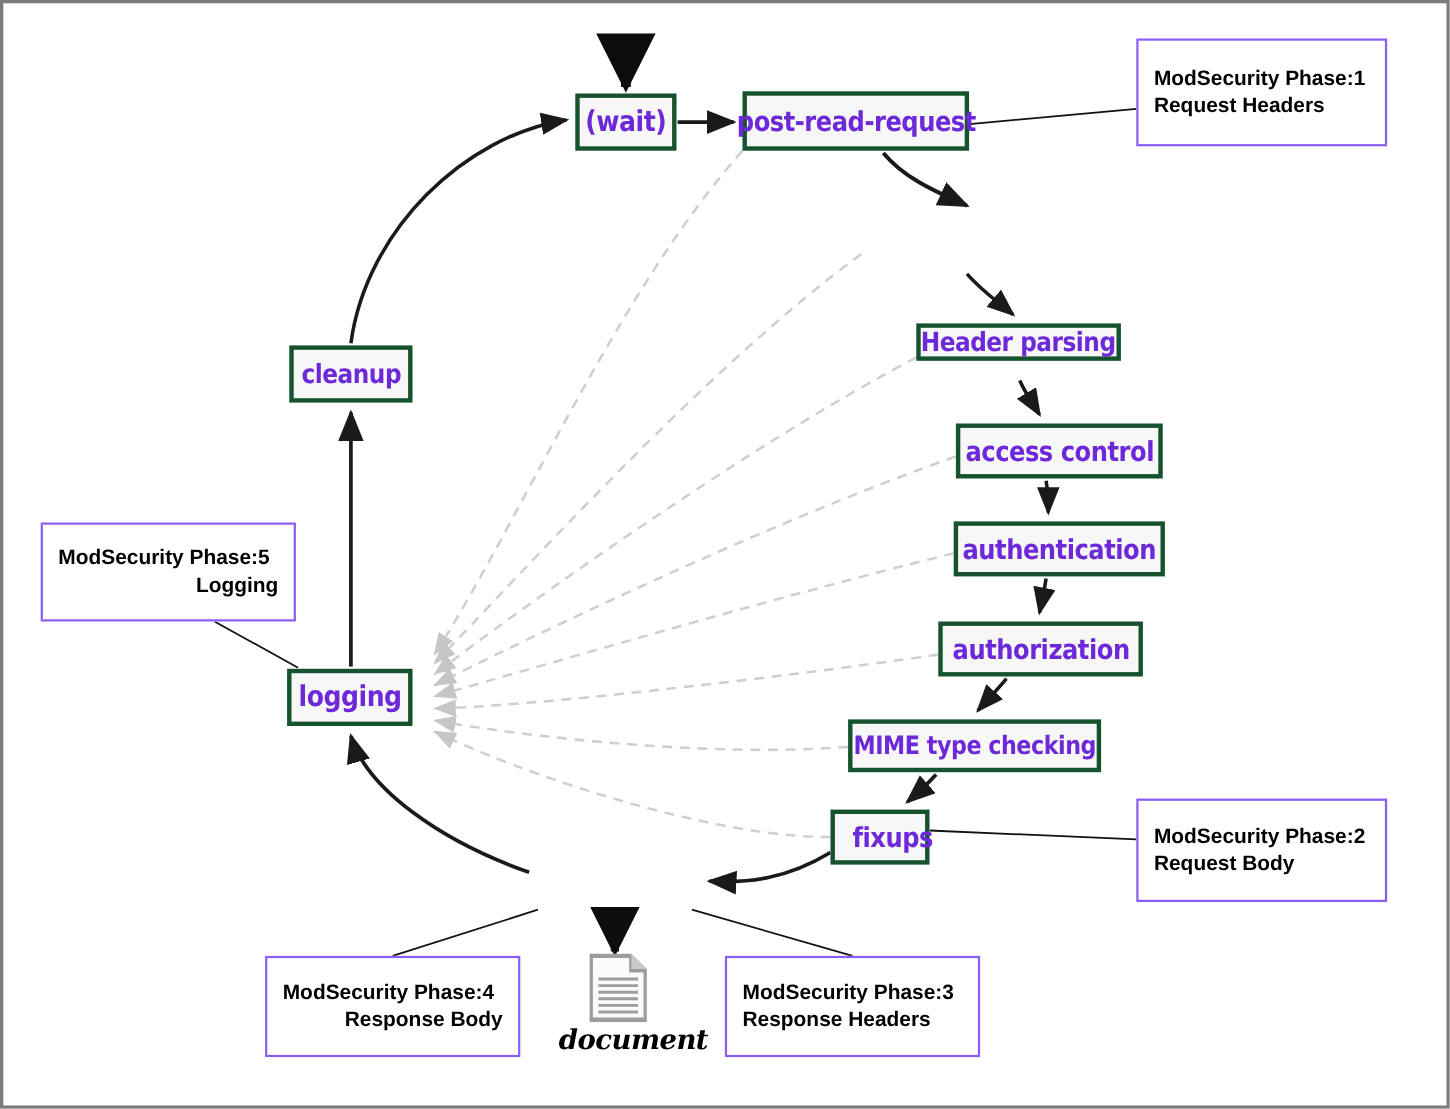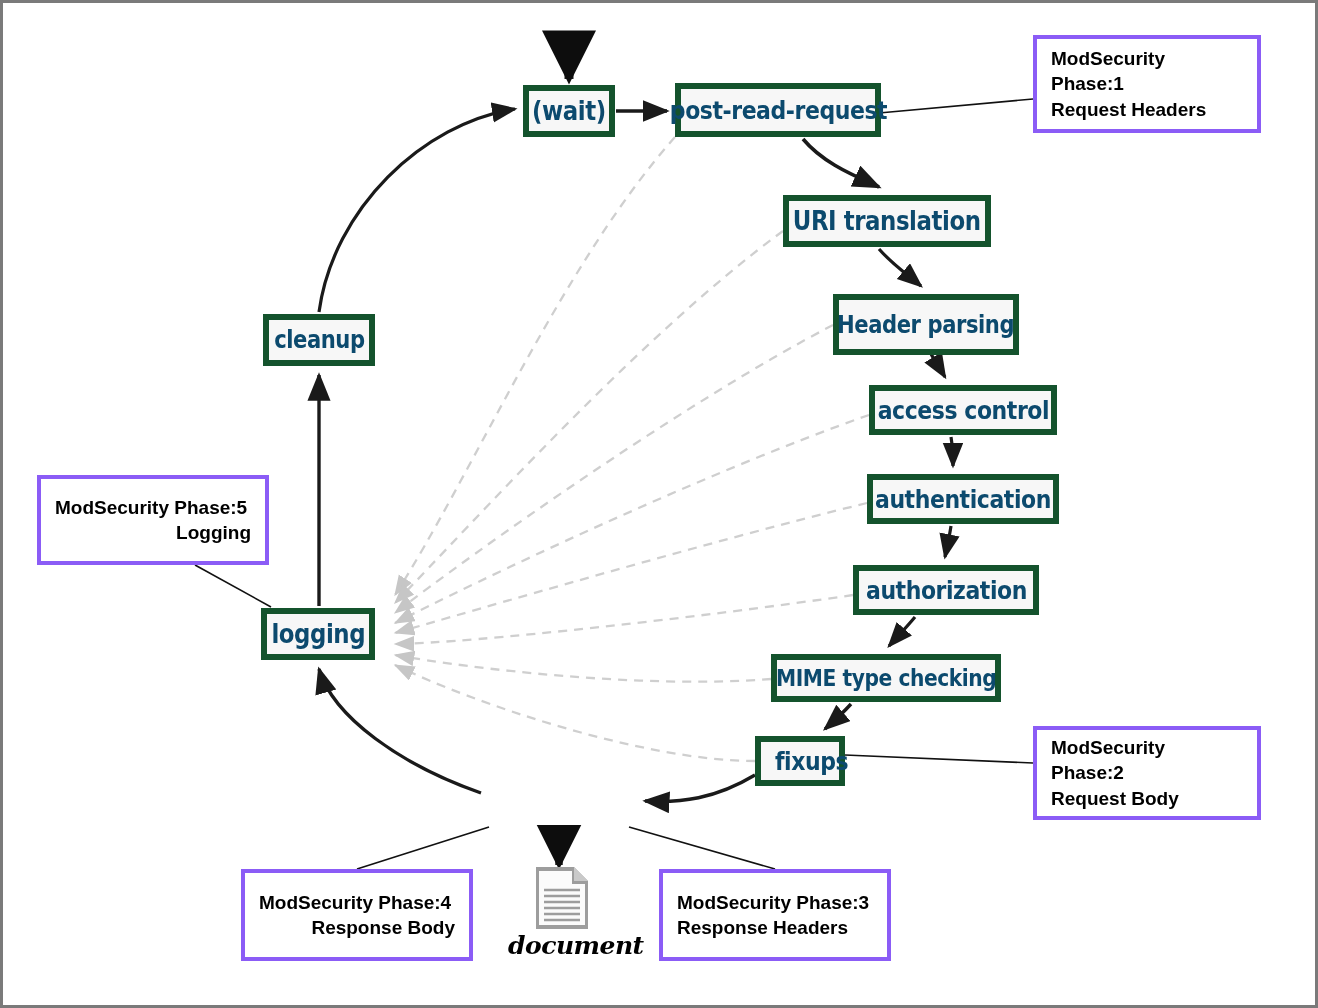--- a/index.html
+++ b/index.html
@@ -12,37 +12,37 @@
     box-sizing:border-box;
     overflow:hidden;
   }
   #svg-layer{position:absolute;left:0;top:0;width:1318px;height:1008px;pointer-events:none;}
 
   
   .node{
     position:absolute;
     box-sizing:border-box;
     background:#f7f7f7;
-    border:6px solid #14532d;
+    border:4px solid #14532d;
     display:flex;align-items:center;justify-content:center;
     font-family:"DejaVu Sans", sans-serif;
     font-weight:bold;
-    color:#0c4a6e;
+    color:#6d28d9;
     letter-spacing:-0.5px;
     white-space:nowrap;
     z-index:5;
   }
   .node span{display:block;transform:scaleX(0.88);transform-origin:center;}
 
   
   .callout{
     position:absolute;
     box-sizing:border-box;
     background:#ffffff;
-    border:4px solid #8b5cf6;
+    border:2px solid #8b5cf6;
     display:flex;flex-direction:column;justify-content:center;
     font-family:"Liberation Sans", sans-serif;
     font-weight:bold;
     font-size:19px;
     line-height:1.33;
     color:#000000;
     padding:6px 14px;
     z-index:6;
   }
   .callout .l1,.callout .l2{display:block;}
@@ -119,25 +119,22 @@
   </svg>
 
   <div class="node" style="left:520px;top:82px;width:92px;height:52px;font-size:26px;">
     <span>(wait)</span>
   </div>
 
   <div class="node" style="left:672px;top:80px;width:206px;height:54px;font-size:25px;">
     <span>post-read-request</span>
   </div>
 
-  <div class="node" style="left:780px;top:192px;width:208px;height:52px;font-size:26px;">
-    <span>URI translation</span>
-  </div>
-
-  <div class="node" style="left:830px;top:291px;width:186px;height:61px;font-size:24px;">
+
+  <div class="node" style="left:830px;top:291px;width:186px;height:34px;font-size:24px;">
     <span>Header parsing</span>
   </div>
 
   <div class="node" style="left:866px;top:382px;width:188px;height:50px;font-size:25px;">
     <span>access control</span>
   </div>
 
   <div class="node" style="left:864px;top:471px;width:192px;height:50px;font-size:25px;">
     <span>authentication</span>
   </div>

